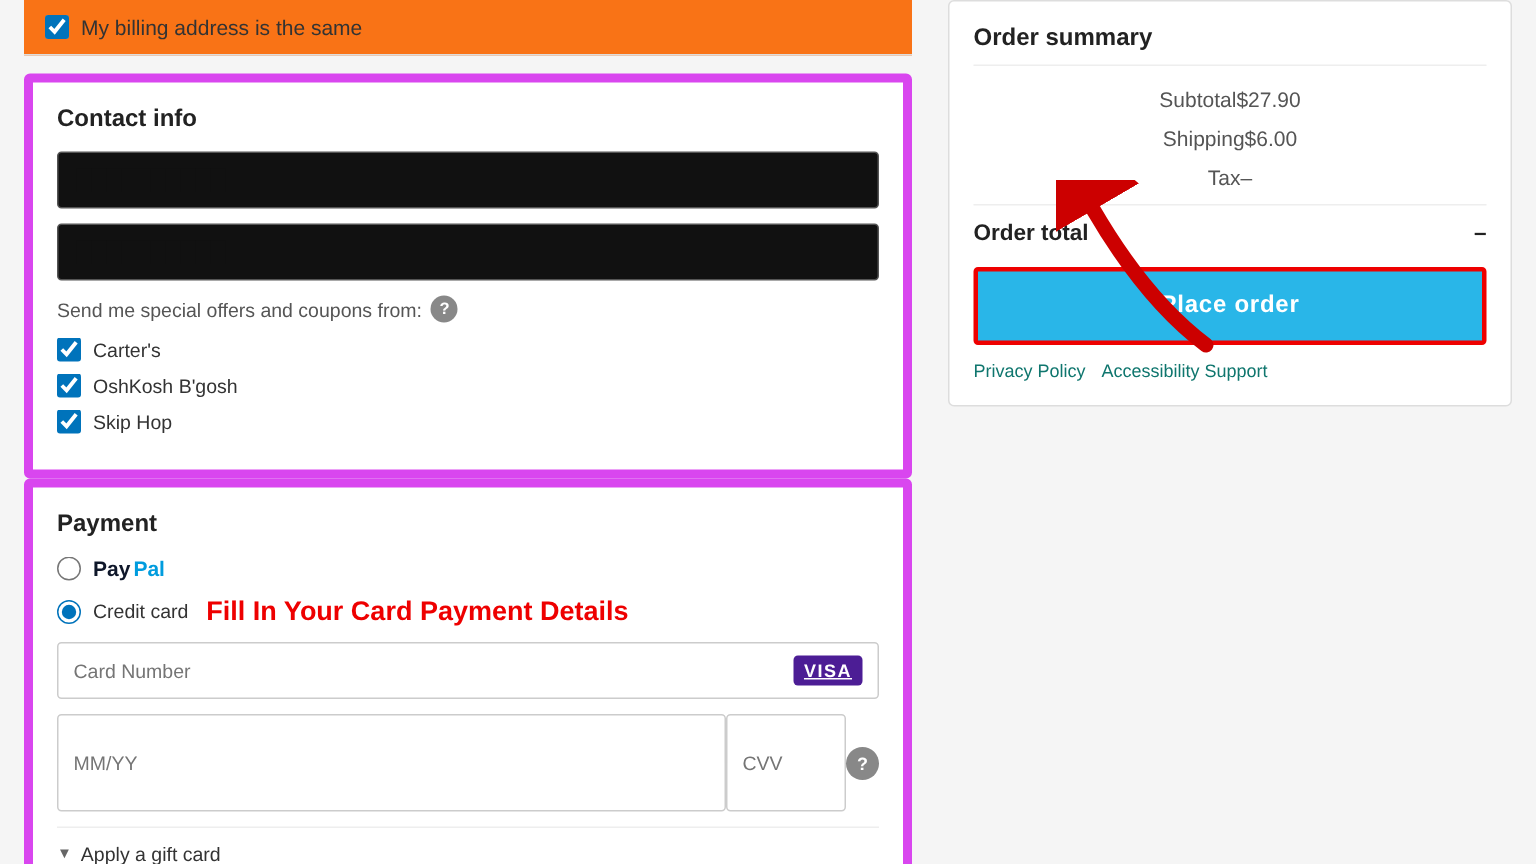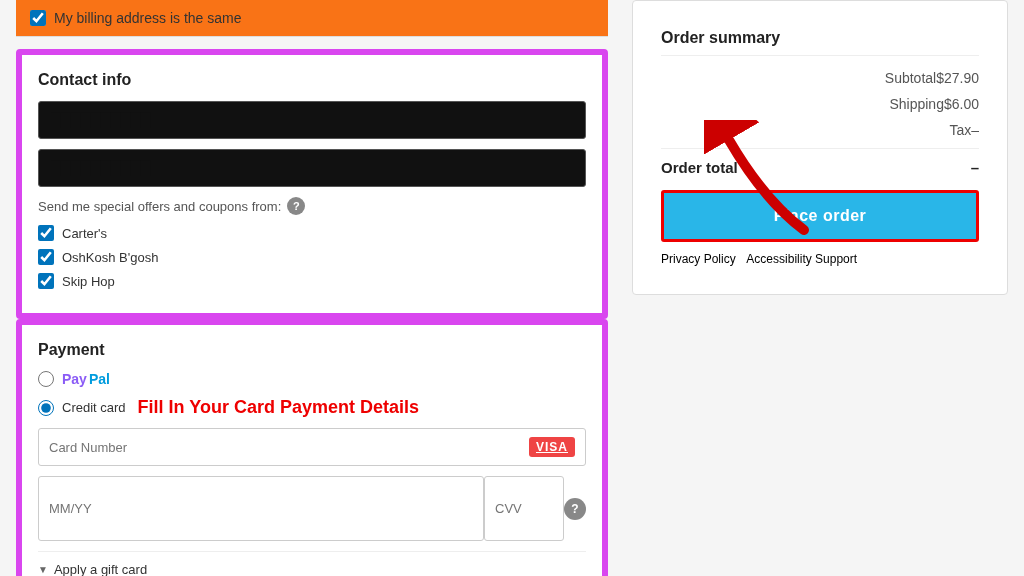--- a/index.html
+++ b/index.html
@@ -108,21 +108,21 @@
       height: 16px;
     }
     .paypal-logo {
       display: inline-flex;
       align-items: center;
       gap: 2px;
       font-weight: bold;
       font-size: 14px;
     }
     .paypal-logo .pay {
-      color: #8b5cf6;
+      color: #0f172a;
     }
     .paypal-logo .pal {
       color: #009cde;
     }
     .fill-in-text {
       color: #e00;
       font-size: 18px;
       font-weight: bold;
       margin-left: 12px;
     }
@@ -137,21 +137,21 @@
       gap: 4px;
     }
     .card-number-field input {
       border: none;
       outline: none;
       flex: 1;
       font-size: 13px;
       color: #666;
     }
     .visa-badge {
-      background: #ef4444;
+      background: #4c1d95;
       color: #fff;
       font-weight: bold;
       font-size: 12px;
       padding: 3px 7px;
       border-radius: 3px;
       letter-spacing: 1px;
       text-decoration: underline;
     }
     .card-row {
       display: flex;
@@ -206,34 +206,34 @@
     .right-panel {
       width: 400px;
       padding: 0 16px 16px 8px;
       background: #f5f5f5;
       position: relative;
     }
     .order-summary-card {
       background: #fff;
       border: 1px solid #ddd;
       border-radius: 4px;
-      padding: 28px;
+      padding: 16px;
       margin-top: 0;
     }
     .order-summary-title {
       font-size: 16px;
       font-weight: bold;
       color: #222;
       margin-bottom: 14px;
       border-bottom: 1px solid #eee;
       padding-bottom: 8px;
     }
     .summary-row {
       display: flex;
-      justify-content: flex-end;
+      justify-content: center;
       margin-bottom: 10px;
       font-size: 14px;
       color: #555;
     }
     .summary-row .label {}
     .summary-row .value {}
     .order-total-row {
       display: flex;
       justify-content: space-between;
       font-size: 15px;
@@ -255,21 +255,21 @@
       font-weight: bold;
       cursor: pointer;
       text-align: center;
       letter-spacing: 0.5px;
     }
     .links-row {
       margin-top: 10px;
       font-size: 12px;
     }
     .links-row a {
-      color: #000000;
+      color: #0f766e;
       text-decoration: none;
       margin-right: 8px;
     }
 
     
     .arrow-annotation {
       position: absolute;
       left: 80px;
       top: 120px;
       pointer-events: none;

